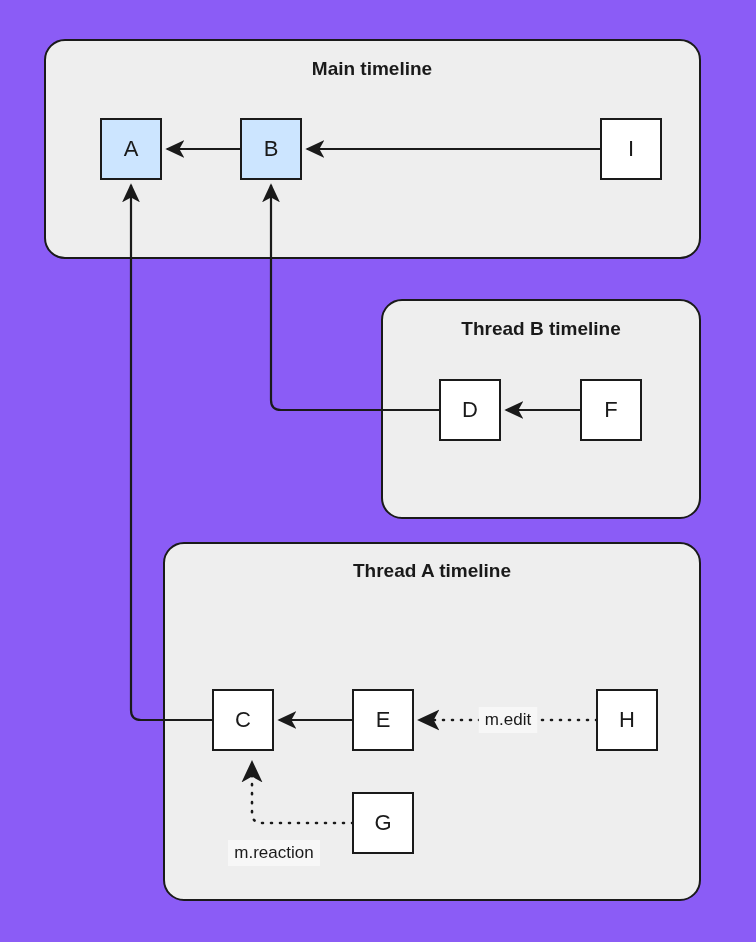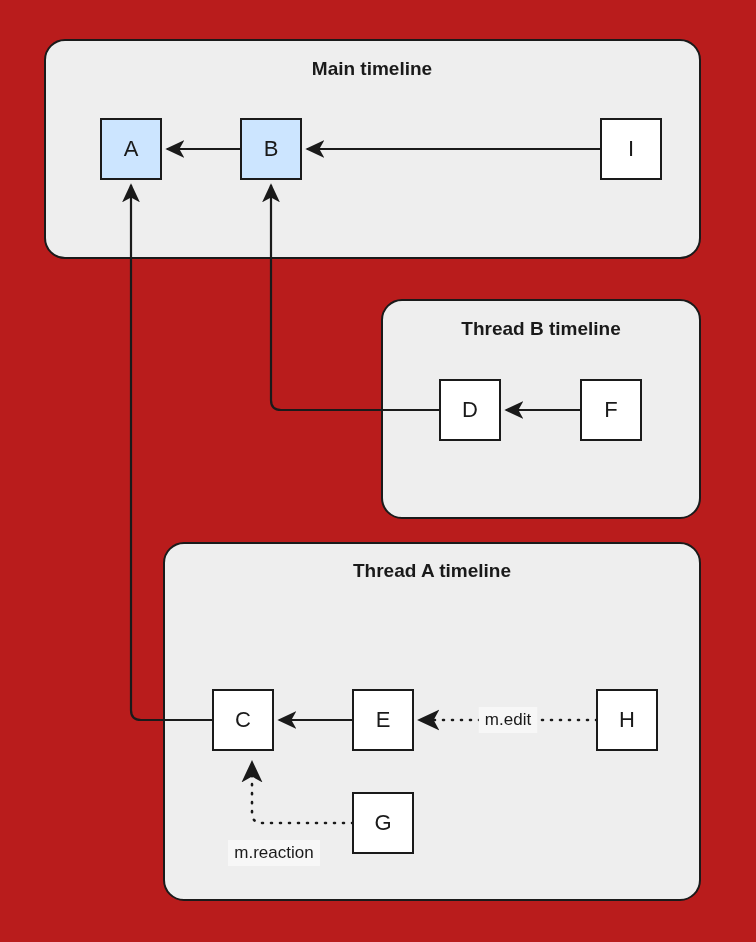--- a/index.html
+++ b/index.html
@@ -7,21 +7,21 @@
     padding: 0;
     background: #ffffff;
   }
   body {
     font-family: "Liberation Sans", sans-serif;
   }
   #canvas {
     position: relative;
     width: 756px;
     height: 942px;
-    background: #b91c1c;
+    background: #8b5cf6;
     overflow: hidden;
   }
   #diagram-svg {
     position: absolute;
     left: 0;
     top: 0;
     width: 756px;
     height: 942px;
   }
   .grp-title {

